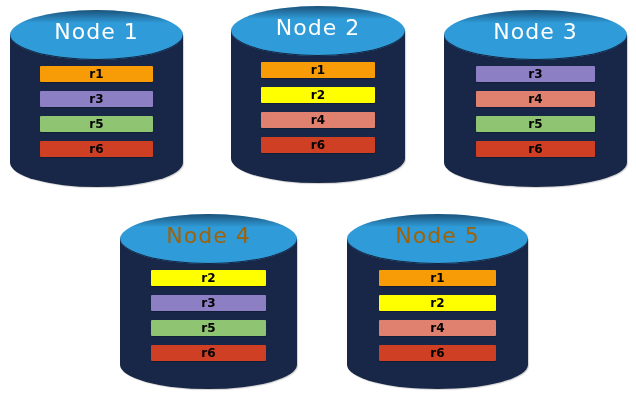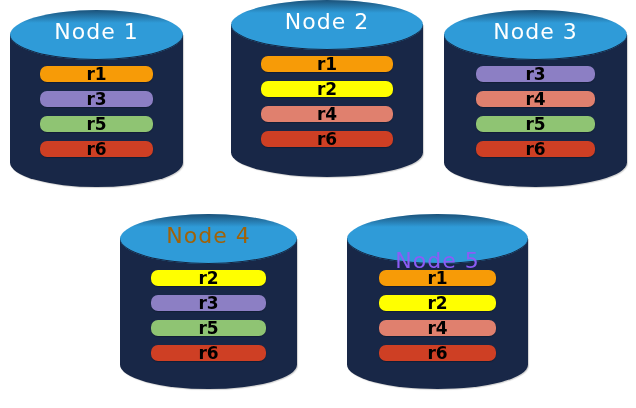--- a/index.html
+++ b/index.html
@@ -87,24 +87,24 @@
     position: absolute;
     left: 0;
     right: 0;
     z-index: 3;
   }
 
   .bar {
     position: relative;
     height: 16px;
     margin: 0 auto 9px auto;
-    border-radius: 7px;
+    border-radius: 1px;
     text-align: center;
     color: #000000;
-    font-size: 17px;
+    font-size: 12px;
     font-weight: bold;
     line-height: 16px;
     font-family: "DejaVu Sans", sans-serif;
     box-shadow: 0 1px 1px rgba(0,0,0,0.25);
   }
   .bar:last-child { margin-bottom: 16px; }
 </style>
 </head>
 <body>
 
@@ -116,21 +116,21 @@
         <div class="cyl-top-shade"></div>
       </div>
       <div class="node-label" style="color: rgb(255, 255, 255);">Node  1</div>
       <div class="bars" style="top: 56px; padding-left: 30px; padding-right: 30px;">
         <div class="bar" style="background: rgb(247, 155, 7);">r1</div>
         <div class="bar" style="background: rgb(140, 127, 196);">r3</div>
         <div class="bar" style="background: rgb(143, 196, 115);">r5</div>
         <div class="bar" style="background: rgb(206, 63, 36);">r6</div>
       </div>
     </div>
-    <div class="node" style="left: 231px; top: 0; width: 192px; height: 177px;">
+    <div class="node" style="left: 231px; top: 6px; width: 174px; height: 177px;">
       <div class="cyl">
         <div class="cyl-body" style="background: rgb(24, 39, 71);"></div>
         <div class="cyl-top" style="background: rgb(47, 155, 216);"></div>
         <div class="cyl-top-shade"></div>
       </div>
       <div class="node-label" style="color: rgb(255, 255, 255);">Node  2</div>
       <div class="bars" style="top: 56px; padding-left: 30px; padding-right: 30px;">
         <div class="bar" style="background: rgb(247, 155, 7);">r1</div>
         <div class="bar" style="background: rgb(255, 255, 0);">r2</div>
         <div class="bar" style="background: rgb(224, 128, 110);">r4</div>
@@ -164,21 +164,21 @@
         <div class="bar" style="background: rgb(143, 196, 115);">r5</div>
         <div class="bar" style="background: rgb(206, 63, 36);">r6</div>
       </div>
     </div>
     <div class="node" style="left: 347px; top: 214px; width: 181px; height: 175px;">
       <div class="cyl">
         <div class="cyl-body" style="background: rgb(24, 39, 71);"></div>
         <div class="cyl-top" style="background: rgb(47, 155, 216);"></div>
         <div class="cyl-top-shade"></div>
       </div>
-      <div class="node-label" style="color: #8b5cf6; margin-top: 25px;">Node  5</div>
+      <div class="node-label" style="color: #a16207;">Node  5</div>
       <div class="bars" style="top: 56px; padding-left: 32px; padding-right: 32px;">
         <div class="bar" style="background: rgb(247, 155, 7);">r1</div>
         <div class="bar" style="background: rgb(255, 255, 0);">r2</div>
         <div class="bar" style="background: rgb(224, 128, 110);">r4</div>
         <div class="bar" style="background: rgb(206, 63, 36);">r6</div>
       </div>
     </div>
   </div>
 
 </body></html>

